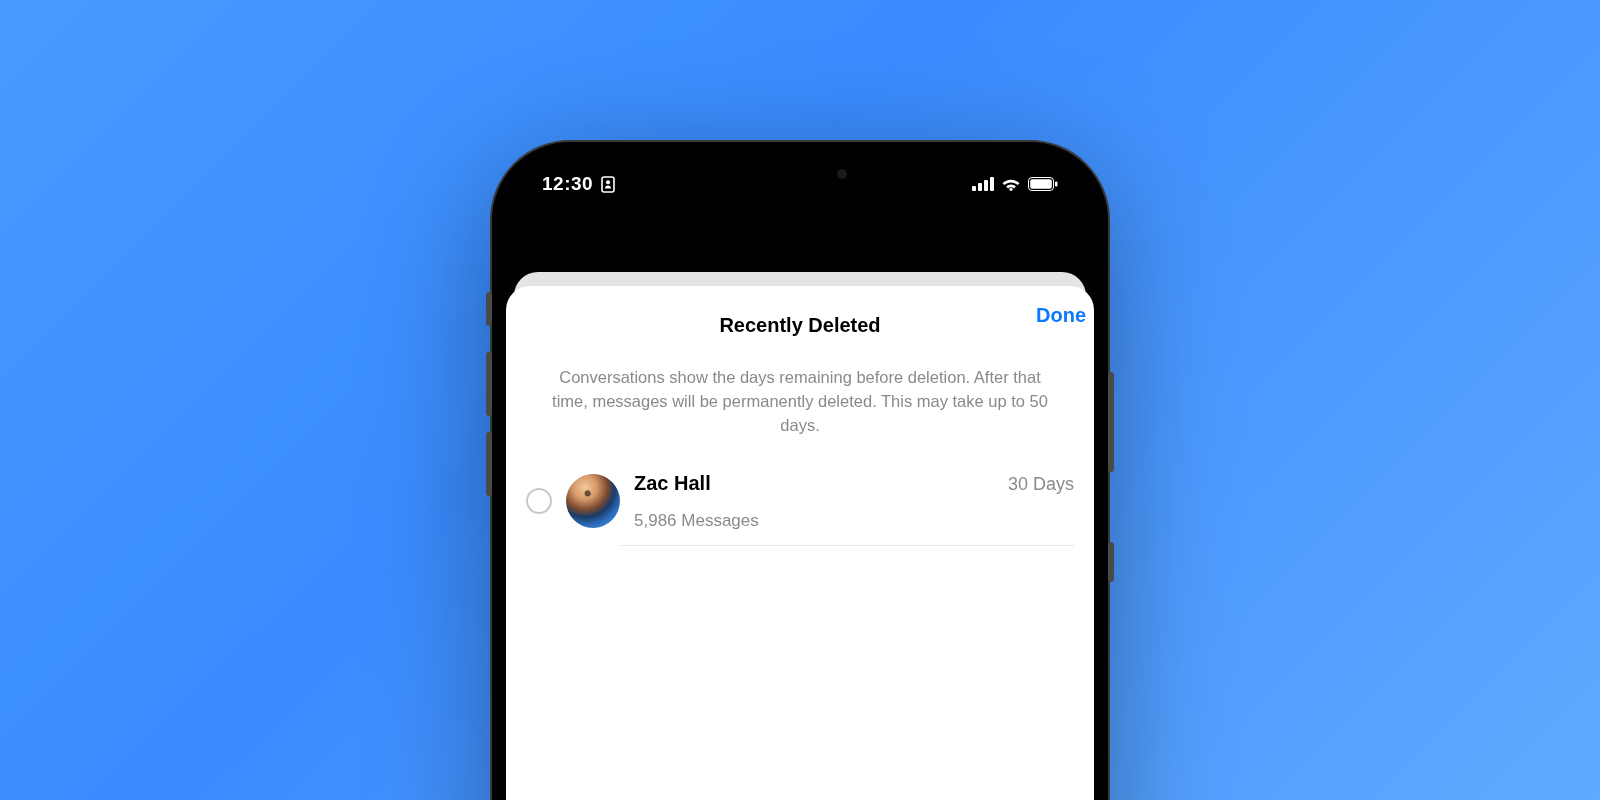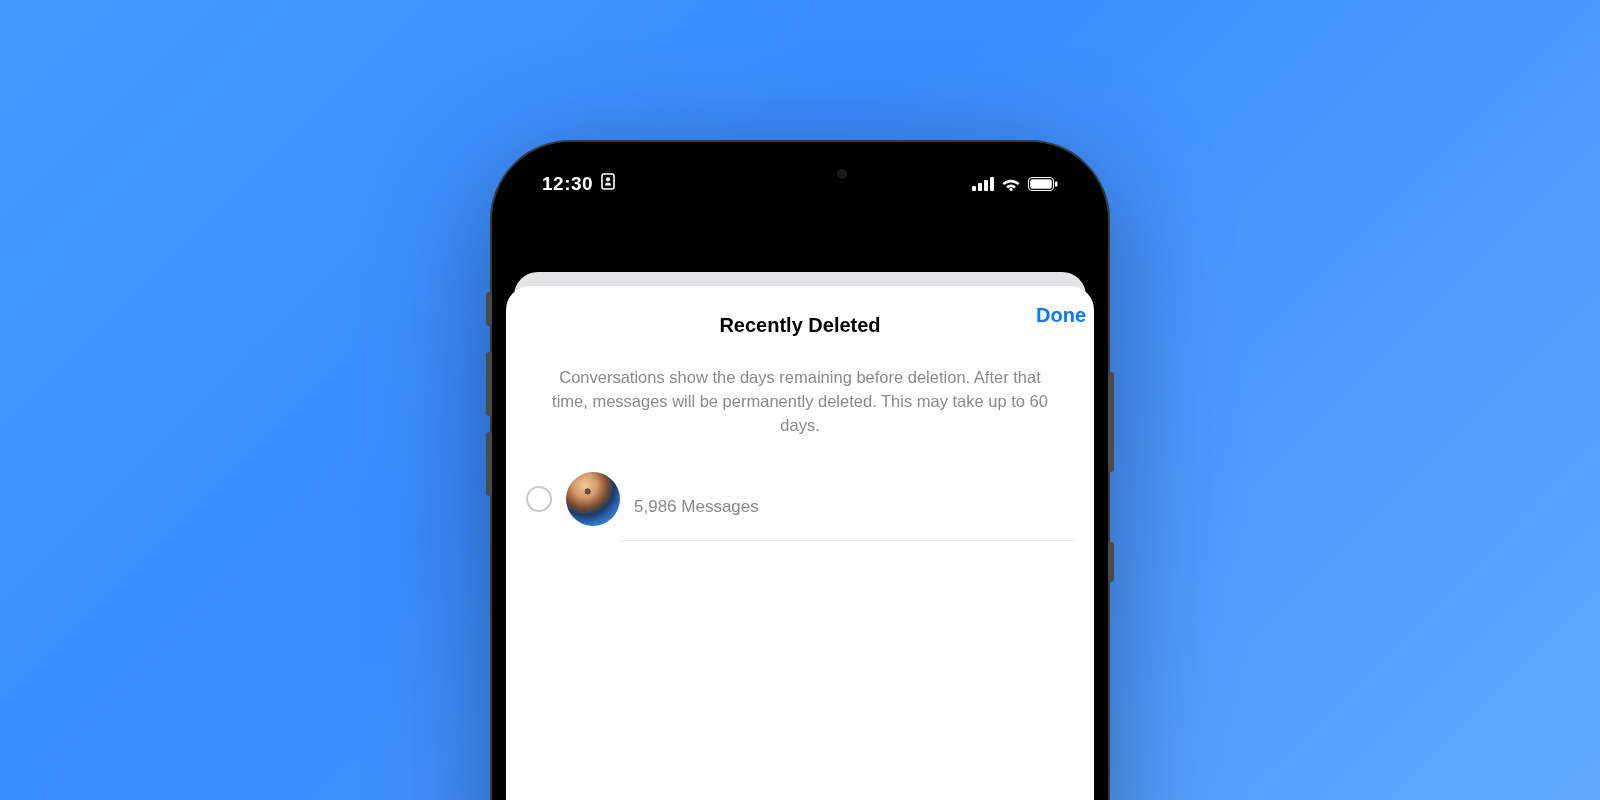--- a/index.html
+++ b/index.html
@@ -72,21 +72,21 @@
     height: 56px;
     display: flex;
     justify-content: space-between;
     align-items: center;
     padding: 0 36px 0 36px;
     color: #fff;
     font-weight: 600;
     font-size: 19px;
     background:#000;
   }
-  .status-left { display:flex; gap:8px; letter-spacing:0.5px;}
+  .status-left { display:flex; align-items:center; gap:8px; letter-spacing:0.5px;}
   .status-right { display:flex; align-items:center; gap:7px; }
   .sim-icon { display:inline-block; }
   .sheet-backdrop{
     background:#000;
     height:100%;
     position:relative;
   }
   .sheet-behind{
     position:absolute;
     top:60px; left:8px; right:8px;
@@ -223,26 +223,30 @@
 
         <div class="sheet-backdrop">
           <div class="sheet-behind"></div>
           <div class="sheet">
 
             <div class="nav-bar">
               <div class="nav-title">Recently Deleted</div>
               <div class="nav-done">Done</div>
             </div>
 
-            <div class="info-text">Conversations show the days remaining before deletion. After that time, messages will be permanently deleted. This may take up to 60 days.</div>
+            <div class="info-text">Conversations show the days remaining before deletion. After that time, messages will be permanently deleted. This may take up to 50 days.</div>
 
             <div class="row">
               <div class="select-circle"></div>
               <div class="avatar"></div>
               <div class="row-main">
+                <div class="row-top">
+                  <div class="row-name">Zac Hall</div>
+                  <div class="row-days">30 Days</div>
+                </div>
                 <div class="row-sub">5,986 Messages</div>
               </div>
             </div>
             <div class="row-divider"></div>
 
           </div>
         </div>
 
       </div>
     </div>

